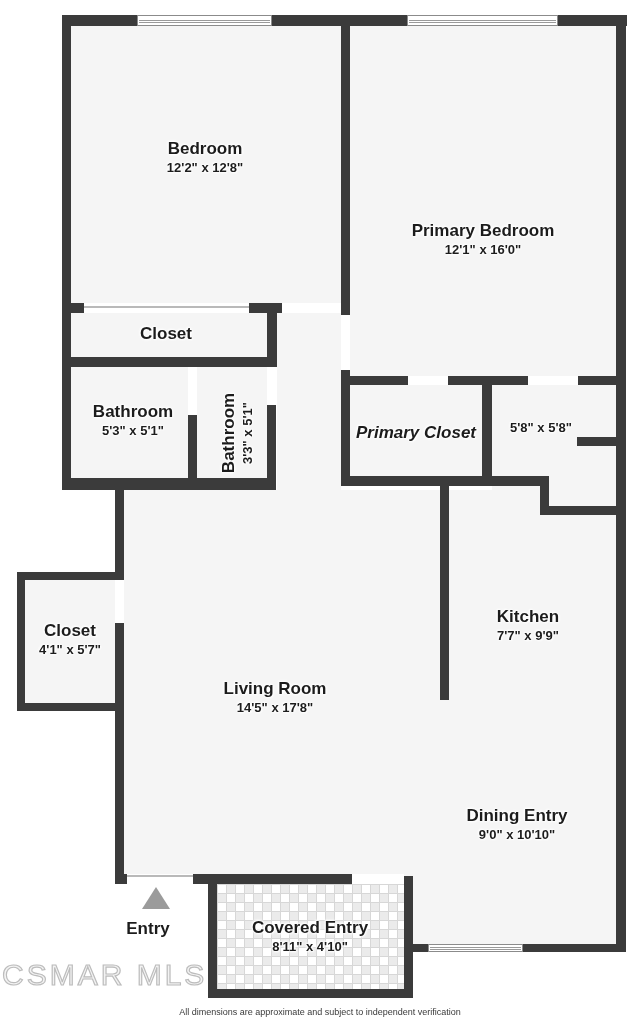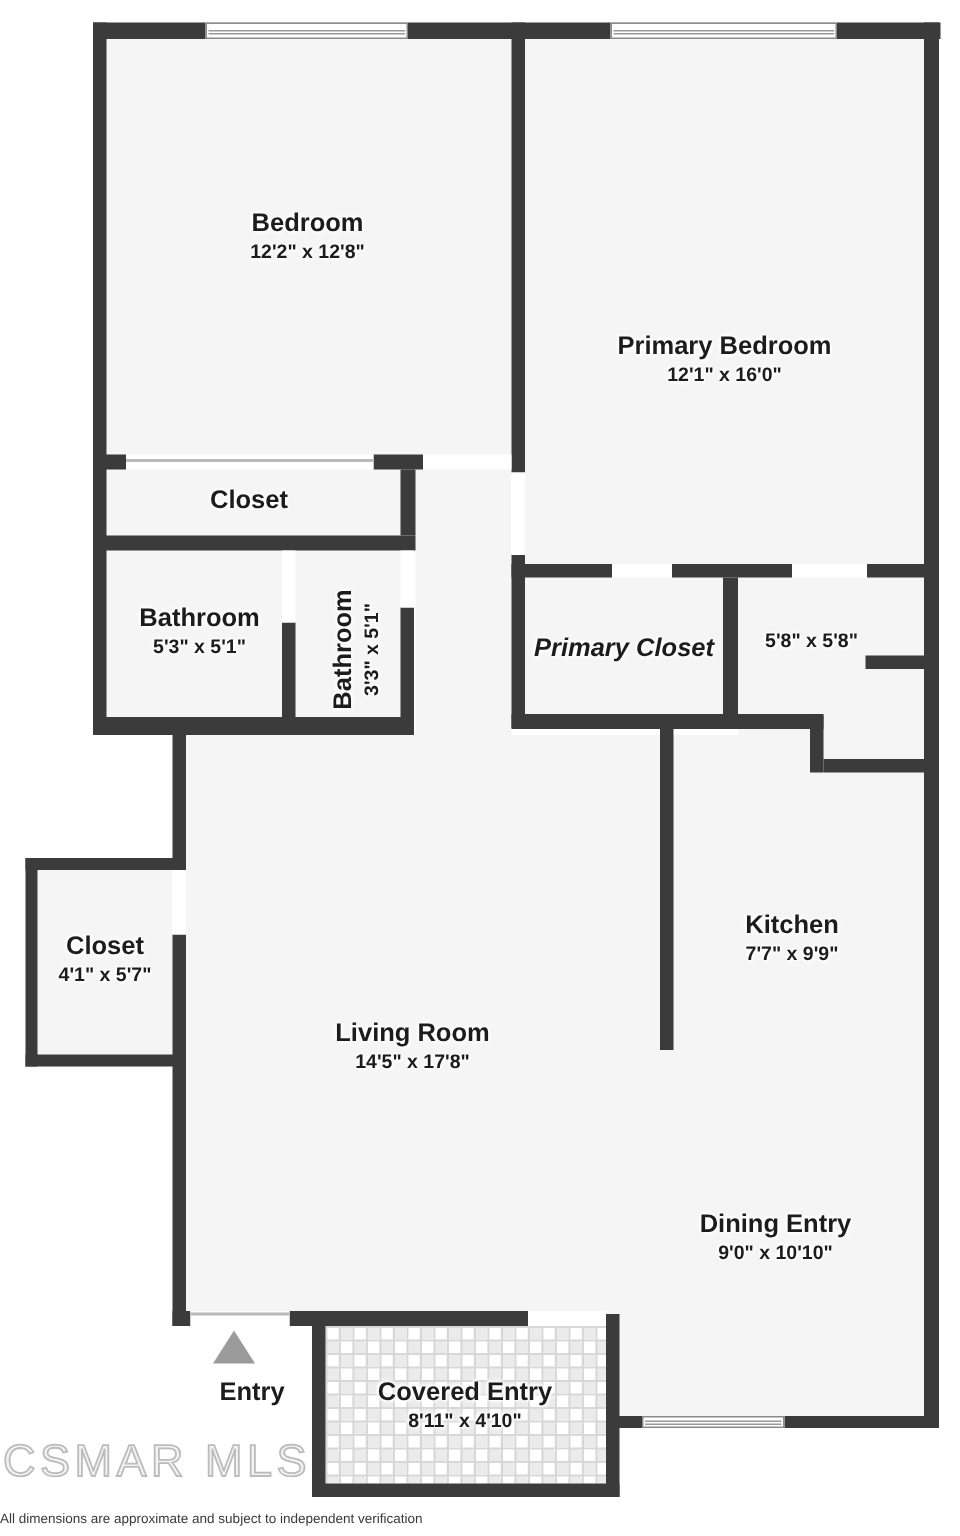--- a/index.html
+++ b/index.html
@@ -26,21 +26,21 @@
   .label .rname{font-weight:bold;font-size:17px;line-height:21px;}
   .label .rdims{font-weight:bold;font-size:13px;line-height:17px;}
   .label.vert{transform:translate(-50%,-50%) rotate(-90deg);}
   .label.wrap2{white-space:normal;width:122px;}
   .entry-arrow{position:absolute;width:0;height:0;
      border-left:14px solid transparent;border-right:14px solid transparent;
      border-bottom:22px solid var(--arrow,#9b9b9b);}
   .watermark{position:absolute;left:2px;top:958px;font-size:30px;letter-spacing:3px;
      font-weight:400;color:rgba(190,190,190,0.18);
      -webkit-text-stroke:1.2px #bcbcbc;}
-  .footer{position:absolute;left:0;top:1007px;width:640px;text-align:left;
+  .footer{position:absolute;left:0;top:1007px;width:640px;text-align:center;
      font-size:9px;color:#3a3a3a;}
 </style>
 </head>
 <body>
 
 <div class="stage">
 
   <div class="floor" style="left:71px;top:26px;width:270px;height:287px;"></div>
   <div class="floor" style="left:349px;top:26px;width:267px;height:359px;"></div>
   <div class="floor" style="left:71px;top:303px;width:206px;height:64px;"></div>
@@ -140,21 +140,21 @@
   <div class="label" style="left:275px;top:697px;">
     <span class="rname">Living Room</span>
     <span class="rdims">14'5" x 17'8"</span>
   </div>
   <div class="label" style="left:517px;top:824px;">
     <span class="rname">Dining Entry</span>
     <span class="rdims">9'0" x 10'10"</span>
   </div>
 
   <div class="entry-arrow" style="left:142px;top:887px;"></div>
-  <div class="label" style="left:168px;top:928px;">
+  <div class="label" style="left:148px;top:928px;">
     <span class="rname">Entry</span>
   </div>
 
   <div class="label" style="left:310px;top:936px;">
     <span class="rname">Covered Entry</span>
     <span class="rdims">8'11" x 4'10"</span>
   </div>
 
   <div class="watermark">CSMAR MLS</div>
   <div class="footer">All dimensions are approximate and subject to independent verification</div>

